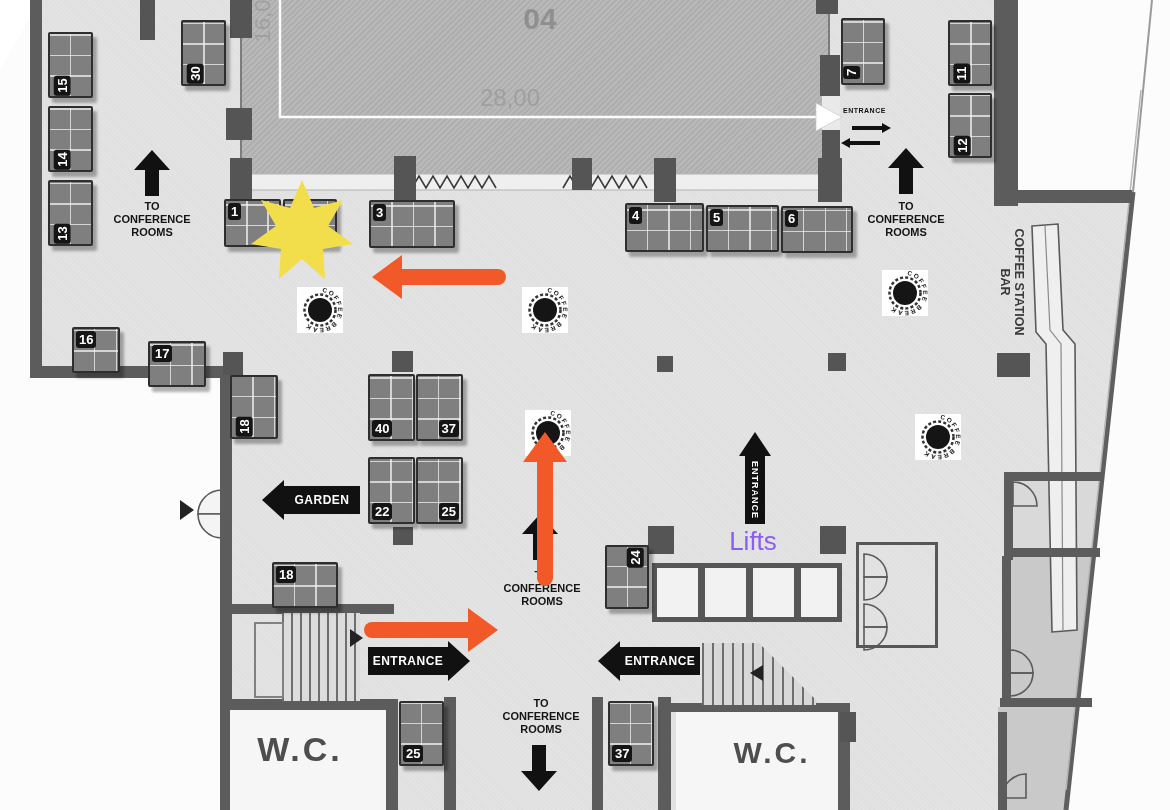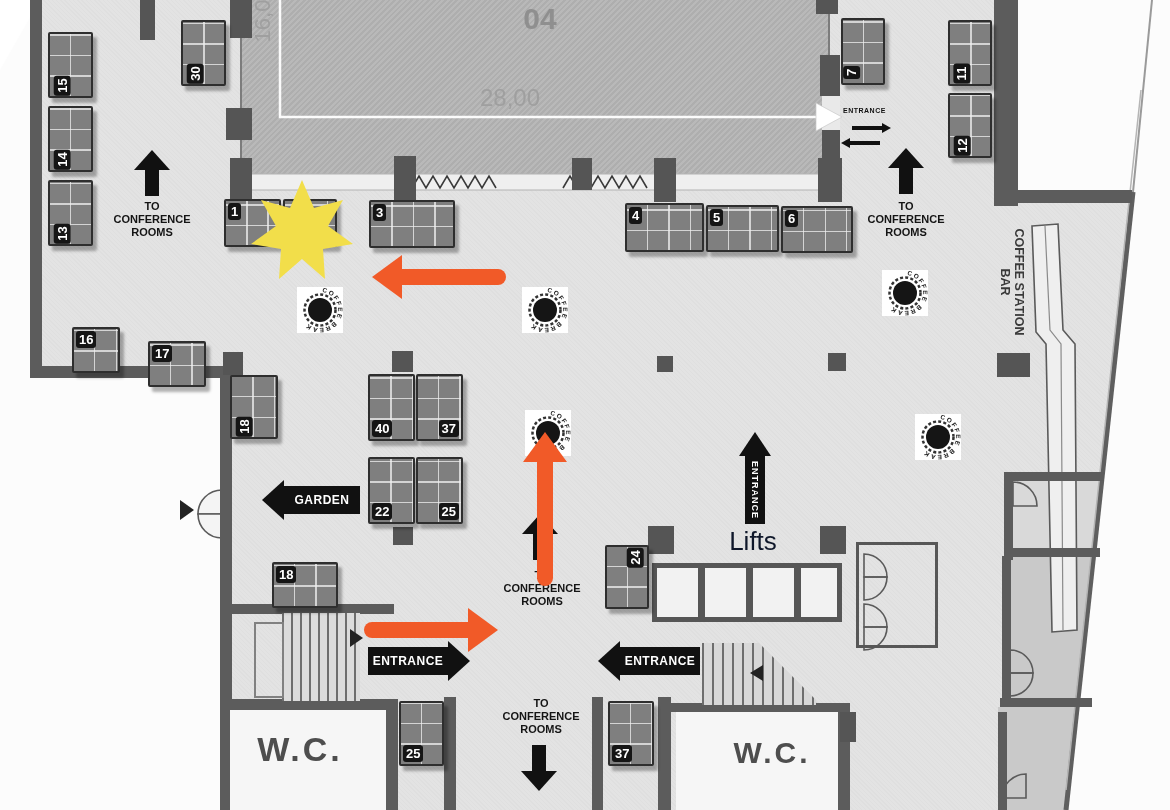--- a/index.html
+++ b/index.html
@@ -293,21 +293,21 @@
   <div class="confsign" style="left:502px;top:569px">TO CONFERENCE ROOMS</div>
   <div class="confsign" style="left:501px;top:697px">TO CONFERENCE ROOMS</div>
   <div class="bk-down" style="left:521px;top:745px"></div>
 
   <div class="banner pl" style="left:284px;top:486px;width:76px">GARDEN</div>
   <div class="banner pr" style="left:368px;top:647px;width:80px">ENTRANCE</div>
   <div class="banner pl" style="left:620px;top:647px;width:80px">ENTRANCE</div>
   <div class="vent">
       <span>ENTRANCE</span>
     </div>
-  <div class="glabel" style="left:713px;top:526px;width:80px;text-align:center;font-size:26px;color:#0f172a">Lifts</div>
+  <div class="glabel" style="left:713px;top:526px;width:80px;text-align:center;font-size:26px;color:#8b5cf6">Lifts</div>
   <div class="wctext" style="left:240px;top:730px;width:120px;font-size:34px">W.C.</div>
   <div class="wctext" style="left:712px;top:736px;width:120px;font-size:30px">W.C.</div>
   <div class="coffeebar-label">COFFEE STATION BAR</div>
 
   <div class="tri" style="left:350px;top:629px;border-top:9px solid transparent;border-bottom:9px solid transparent;border-left:13px solid #222"></div>
   <div class="tri" style="left:750px;top:665px;border-top:8px solid transparent;border-bottom:8px solid transparent;border-right:13px solid #222"></div>
   <div class="tri" style="left:180px;top:500px;border-top:10px solid transparent;border-bottom:10px solid transparent;border-left:14px solid #222"></div>
 
   <svg id="anno" class="svglayer" width="1170" height="810">
     <polygon points="302,180 314,208 343,200 328,226 353,244 323,249 325,279 302,259 279,279 281,249 251,244 276,226 261,200 290,208" fill="#f2de4a"></polygon>

